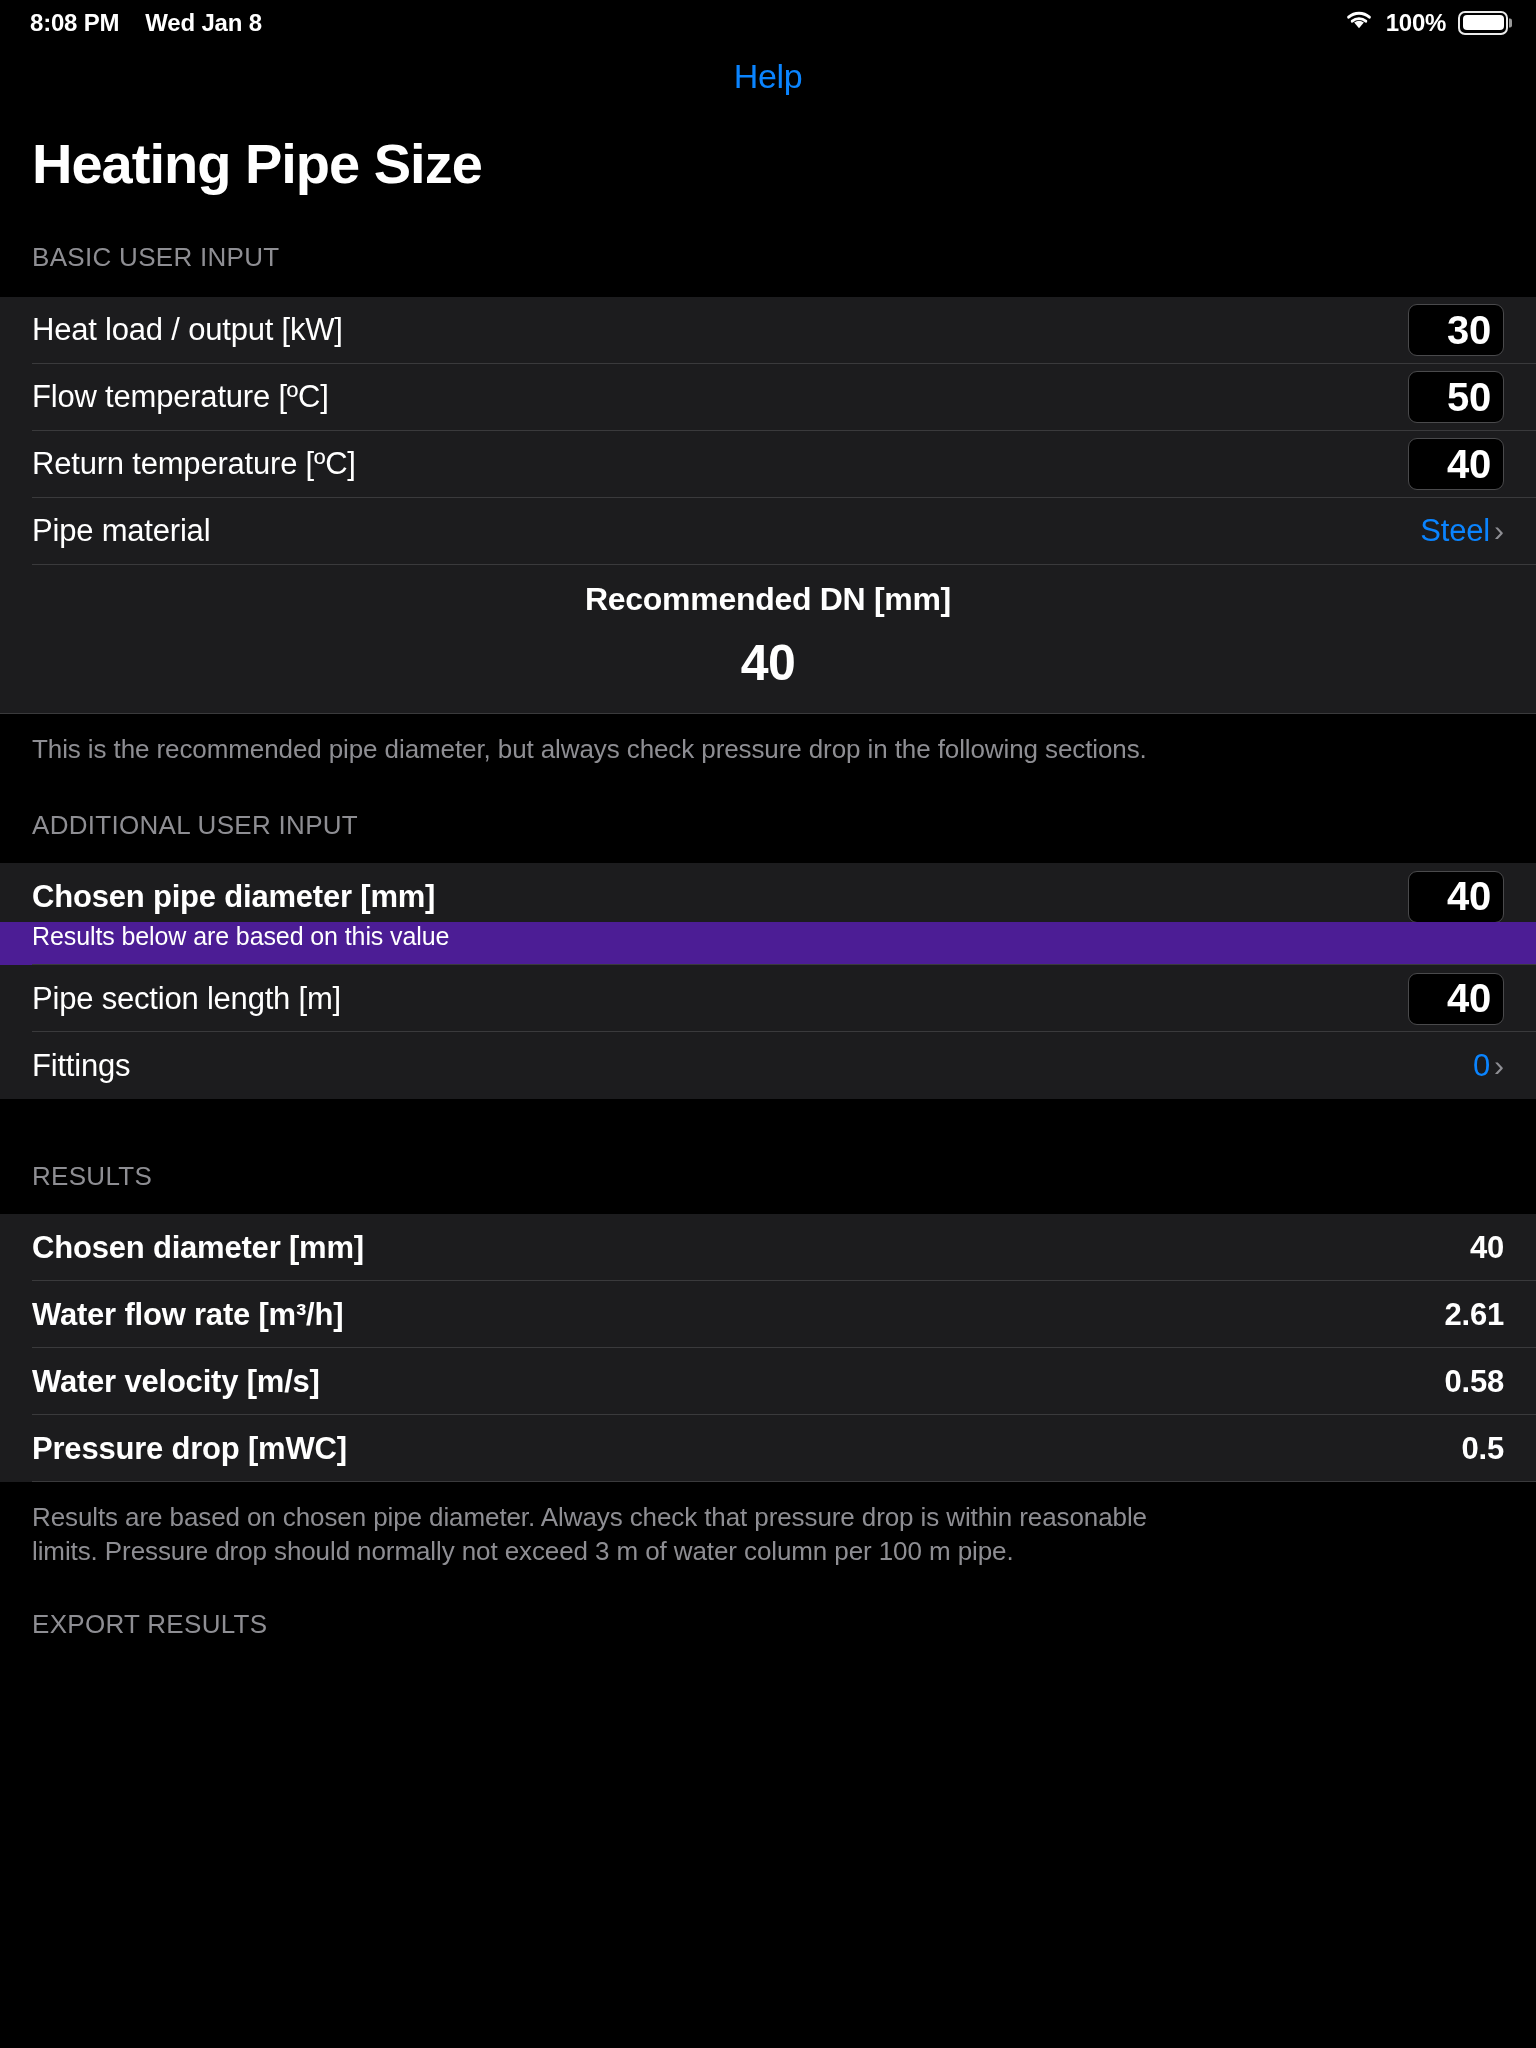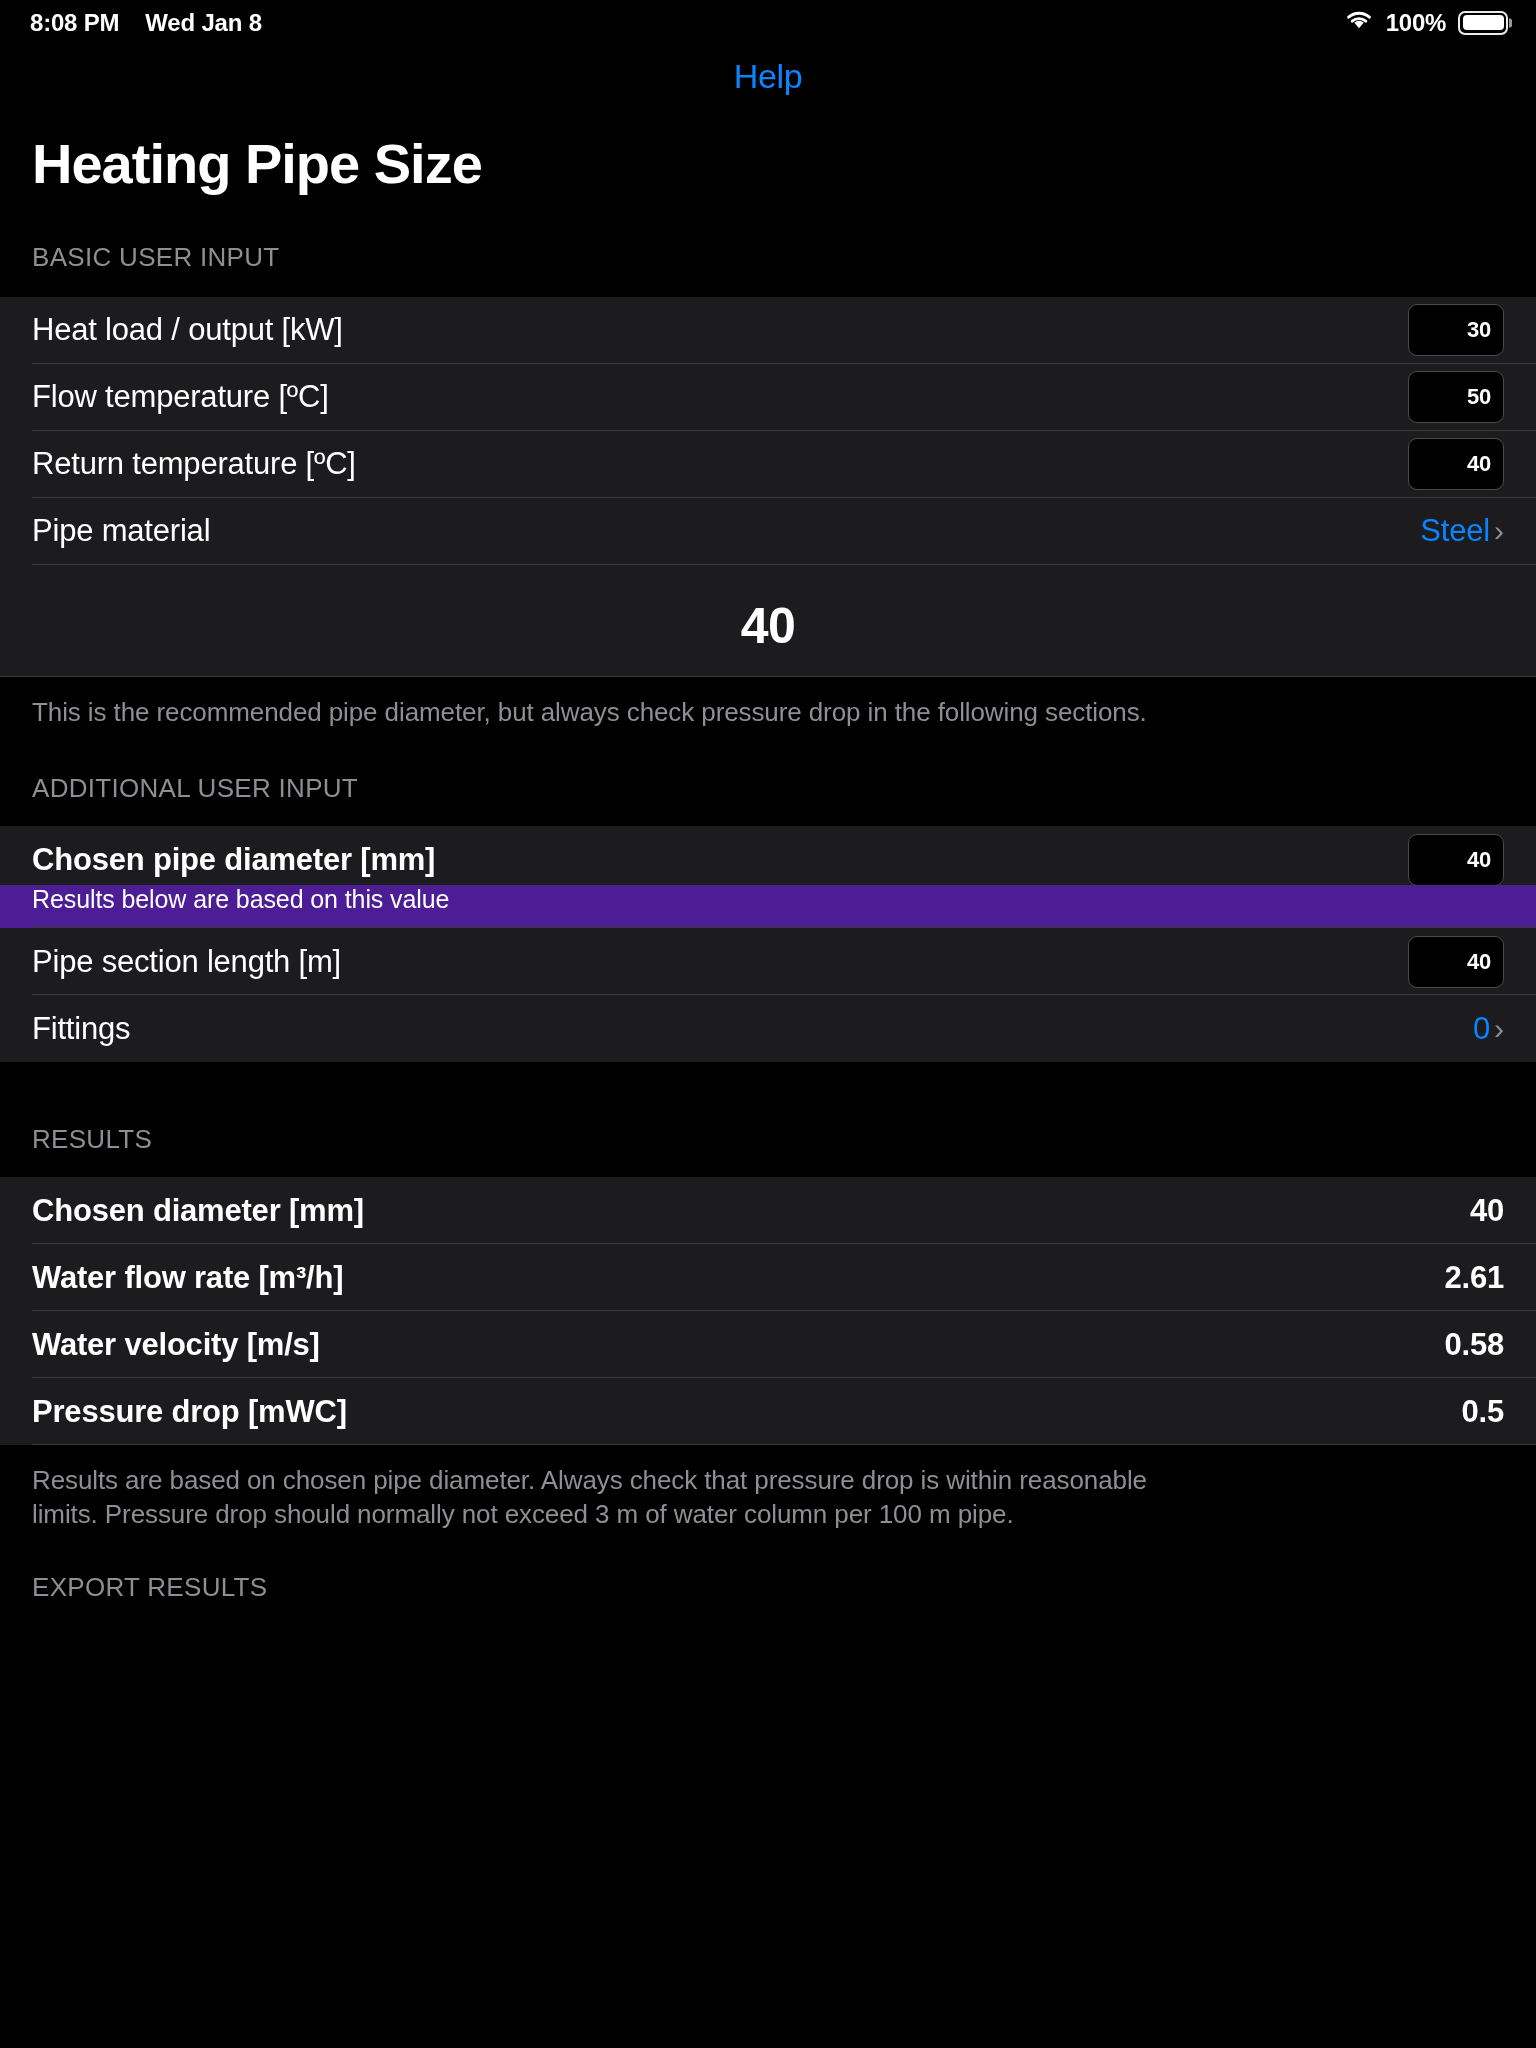--- a/index.html
+++ b/index.html
@@ -102,21 +102,21 @@
   .row-value.link { color:#0a84ff; font-weight:normal; }
 
   .text-field {
     width:96px; height:52px;
     background:#000;
     border:1px solid #4a4a4c;
     border-radius:9px;
     display:flex; align-items:center; justify-content:flex-end;
     padding:8px 12px;
     color:#fff;
-    font-size:22px;
+    font-size:40px;
     font-weight:bold;
     letter-spacing:-0.2px;
   }
   .chevron {
     margin-left:4px;
     color:#8e8e93;
     font-size:30px;
     line-height:1;
     display:inline-block;
   }
@@ -216,20 +216,21 @@
     <span class="text-field">40</span>
   </div>
 
   <div class="row row-sep">
     <span class="row-label">Pipe material</span>
     <span class="row-value link">Steel</span>
     <span class="chevron">›</span>
   </div>
 
   <div class="dn-block">
+    <div class="dn-title">Recommended DN [mm]</div>
     <div class="dn-value">40</div>
   </div>
 
 </div>
 
 <div class="footnote">This is the recommended pipe diameter, but always check pressure drop in the following sections.</div>
 
 <div style="height:44px" class="gap-black"></div>
 <div class="section-header">ADDITIONAL USER INPUT</div>
 <div style="height:22px" class="gap-black"></div>

